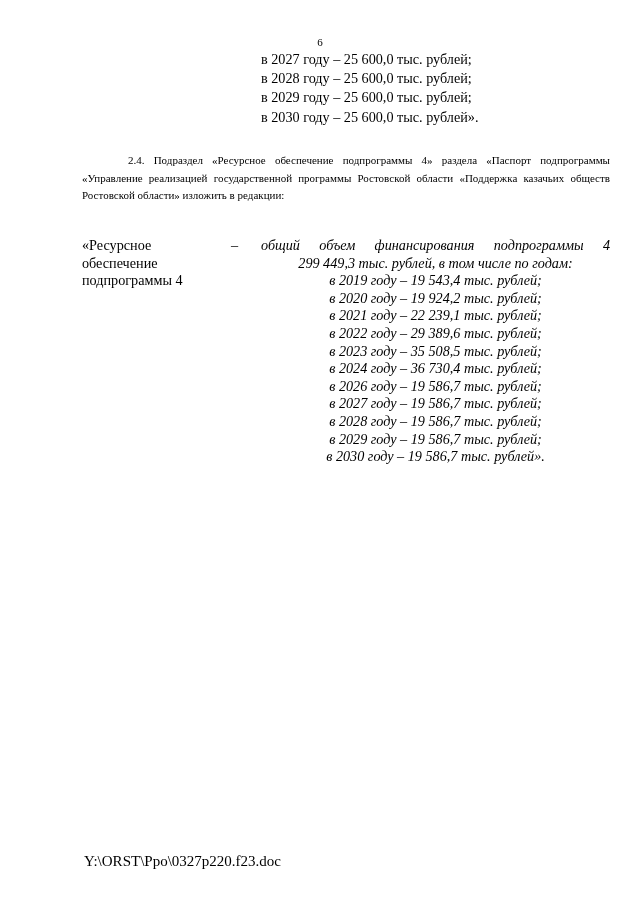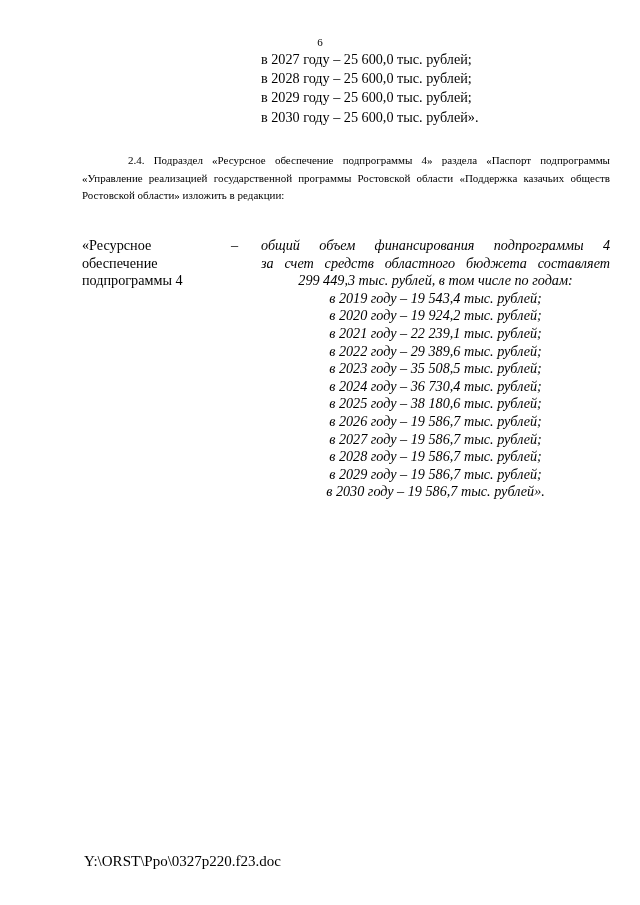--- a/index.html
+++ b/index.html
@@ -35,29 +35,27 @@
 
 <div class="passport">
   <div class="left-col">
     <div>«Ресурсное</div>
     <div>обеспечение</div>
     <div>подпрограммы 4</div>
   </div>
   <div class="dash">–</div>
   <div class="right-col">
     <div class="justify">общий объем финансирования подпрограммы 4</div>
-    <div class="justify">за счет средств областного бюджета составляет</div>
     <div class="line">299 449,3 тыс. рублей, в том числе по годам:</div>
     <div class="line">в 2019 году – 19 543,4 тыс. рублей;</div>
     <div class="line">в 2020 году – 19 924,2 тыс. рублей;</div>
     <div class="line">в 2021 году – 22 239,1 тыс. рублей;</div>
     <div class="line">в 2022 году – 29 389,6 тыс. рублей;</div>
     <div class="line">в 2023 году – 35 508,5 тыс. рублей;</div>
     <div class="line">в 2024 году – 36 730,4 тыс. рублей;</div>
-    <div class="line">в 2025 году – 38 180,6 тыс. рублей;</div>
     <div class="line">в 2026 году – 19 586,7 тыс. рублей;</div>
     <div class="line">в 2027 году – 19 586,7 тыс. рублей;</div>
     <div class="line">в 2028 году – 19 586,7 тыс. рублей;</div>
     <div class="line">в 2029 году – 19 586,7 тыс. рублей;</div>
     <div class="line">в 2030 году – 19 586,7 тыс. рублей».</div>
   </div>
 </div>
 
 <div class="footer">Y:\ORST\Ppo\0327p220.f23.doc</div>
 

